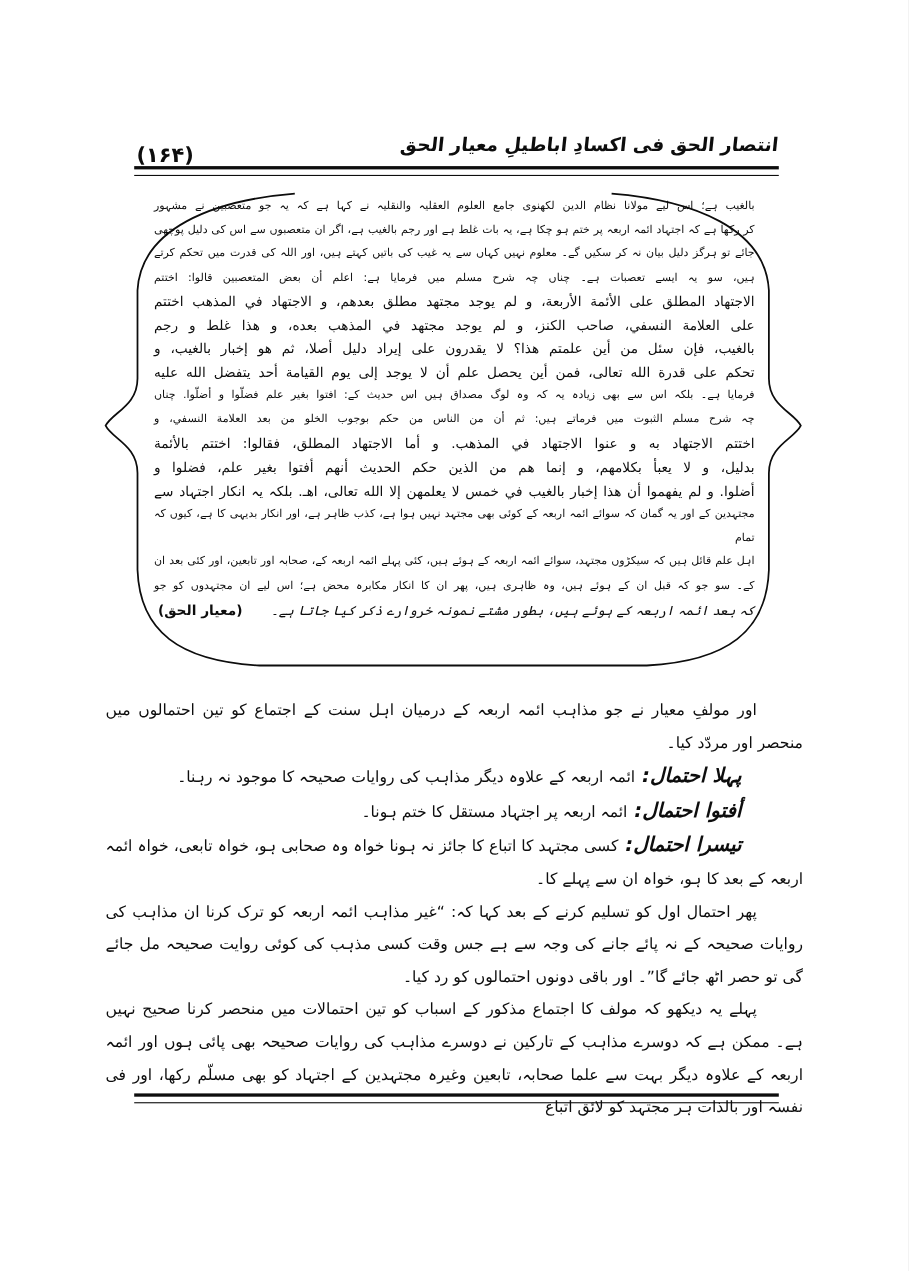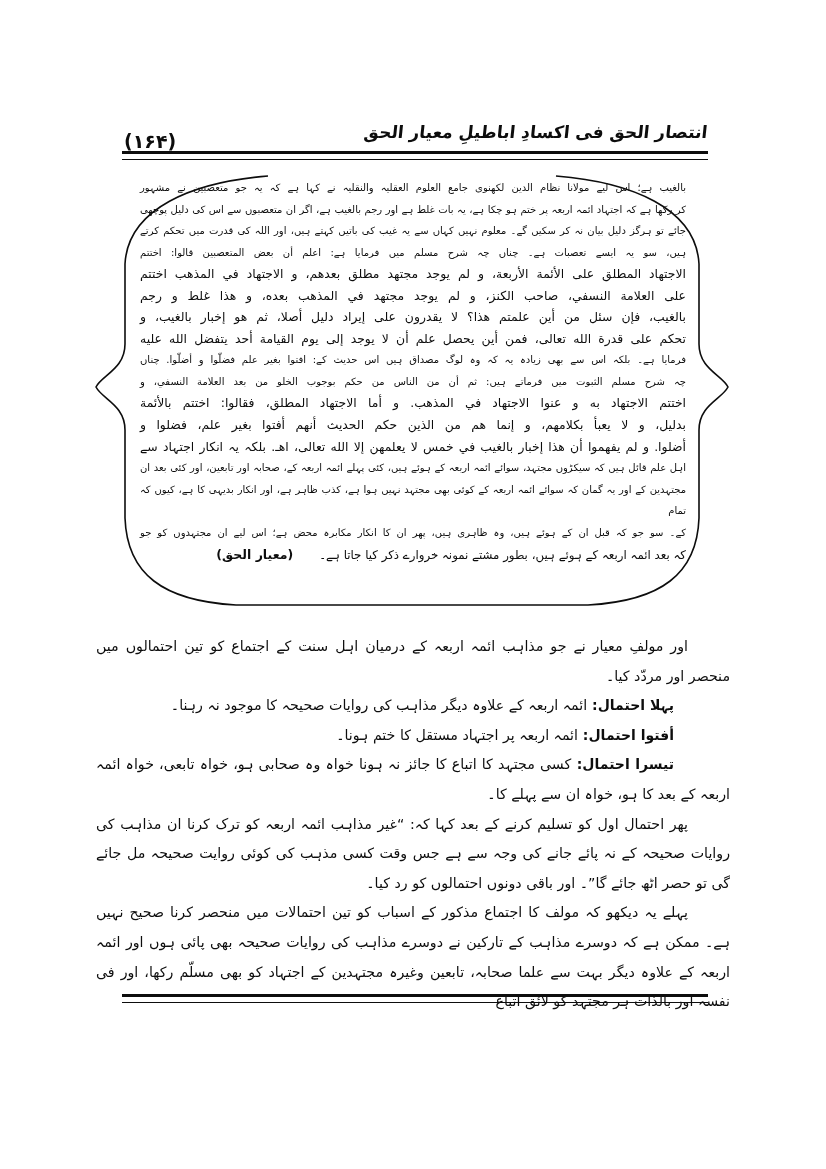--- a/index.html
+++ b/index.html
@@ -32,31 +32,31 @@
   }
   .pline{
     font-size:10px;line-height:21.55px;
     text-align:justify;text-align-last:justify;
   }
   .pline.ar{font-weight:normal;font-size:12.4px;}
   .pline-last{
     display:flex;direction:rtl;align-items:baseline;gap:26px;
     line-height:21.55px;padding-left:120px;margin-top:1px;
   }
-  .pline-last .ltxt{font-size:11.8px;white-space:nowrap;}
+  .pline-last .ltxt{font-size:11.8px;white-space:nowrap;font-style:italic;}
   .pline-last .attr{font-size:12.5px;font-weight:bold;white-space:nowrap;}
   
   .body-text{
     position:absolute;top:632px;left:96px;width:634px;direction:rtl;
     font-size:14.2px;line-height:29.6px;text-align:justify;
   }
   .body-text p{margin:0;}
   .indent{text-indent:42px;}
   .hitem{text-indent:56px;}
-  .hitem b{font-size:14px;}
+  .hitem b{font-size:18px;font-style:italic;}
 </style>
 </head>
 <body>
 
 <div class="page">
 
   <div class="hdr-title">انتصار الحق فی اکسادِ اباطیلِ معیار الحق</div>
   <div class="hdr-page">(۱۶۴)</div>
   <div class="rule rule-top"></div>
 
@@ -85,22 +85,22 @@
           <div class="pline">ہیں، سو یہ ایسے تعصبات ہے۔ چناں چہ شرح مسلم میں فرمایا ہے: اعلم أن بعض المتعصبين قالوا: اختتم</div>
           <div class="pline ar">الاجتهاد المطلق على الأئمة الأربعة، و لم يوجد مجتهد مطلق بعدهم، و الاجتهاد في المذهب اختتم</div>
           <div class="pline ar">على العلامة النسفي، صاحب الكنز، و لم يوجد مجتهد في المذهب بعده، و هذا غلط و رجم</div>
           <div class="pline ar">بالغيب، فإن سئل من أين علمتم هذا؟ لا يقدرون على إيراد دليل أصلا، ثم هو إخبار بالغيب، و</div>
           <div class="pline ar">تحكم على قدرة الله تعالى، فمن أين يحصل علم أن لا يوجد إلى يوم القيامة أحد يتفضل الله عليه</div>
           <div class="pline">فرمایا ہے۔ بلکہ اس سے بھی زیادہ یہ کہ وہ لوگ مصداق ہیں اس حدیث کے: افتوا بغير علم فضلّوا و أضلّوا. چناں</div>
           <div class="pline">چہ شرح مسلم الثبوت میں فرماتے ہیں: ثم أن من الناس من حكم بوجوب الخلو من بعد العلامة النسفي، و</div>
           <div class="pline ar">اختتم الاجتهاد به و عنوا الاجتهاد في المذهب. و أما الاجتهاد المطلق، فقالوا: اختتم بالأئمة</div>
           <div class="pline ar">بدليل، و لا يعبأ بكلامهم، و إنما هم من الذين حكم الحديث أنهم أفتوا بغير علم، فضلوا و</div>
           <div class="pline ar">أضلوا. و لم يفهموا أن هذا إخبار بالغيب في خمس لا يعلمهن إلا الله تعالى، اهـ. بلکہ یہ انکار اجتہاد سے</div>
+          <div class="pline">مجتہدین کے اور یہ گمان کہ سوائے ائمہ اربعہ کے کوئی بھی مجتہد نہیں ہوا ہے، کذب ظاہر ہے، اور انکار بدیہی کا ہے، کیوں کہ تمام</div>
           <div class="pline">اہل علم قائل ہیں کہ سیکڑوں مجتہد، سوائے ائمہ اربعہ کے ہوئے ہیں، کئی پہلے ائمہ اربعہ کے، صحابہ اور تابعین، اور کئی بعد ان</div>
-          <div class="pline">مجتہدین کے اور یہ گمان کہ سوائے ائمہ اربعہ کے کوئی بھی مجتہد نہیں ہوا ہے، کذب ظاہر ہے، اور انکار بدیہی کا ہے، کیوں کہ تمام</div>
           <div class="pline">کے۔ سو جو کہ قبل ان کے ہوئے ہیں، وہ ظاہری ہیں، پھر ان کا انکار مکابرہ محض ہے؛ اس لیے ان مجتہدوں کو جو</div>
         </div>
       <div class="pline-last">
         <span class="ltxt">کہ بعد ائمہ اربعہ کے ہوئے ہیں، بطور مشتے نمونہ خروارے ذکر کیا جاتا ہے۔</span>
         <span class="attr">(معیار الحق)</span>
       </div>
     </div>
   </div>
 
   <div class="body-text">

